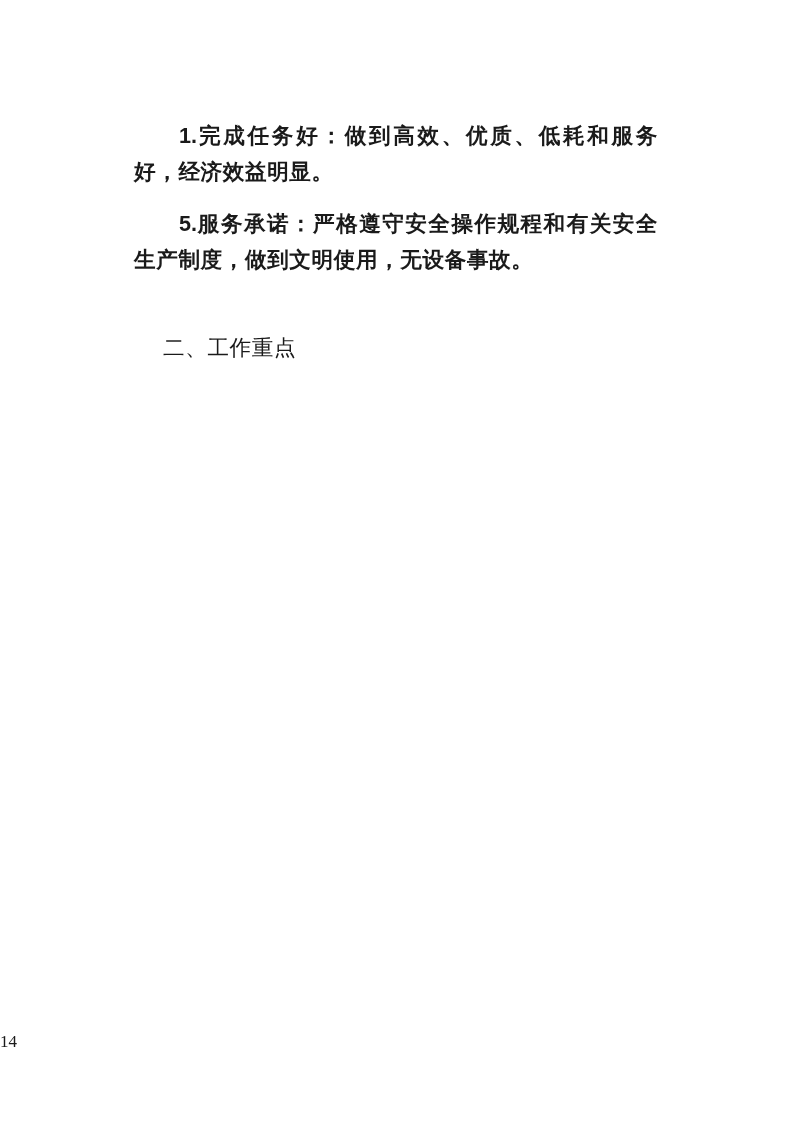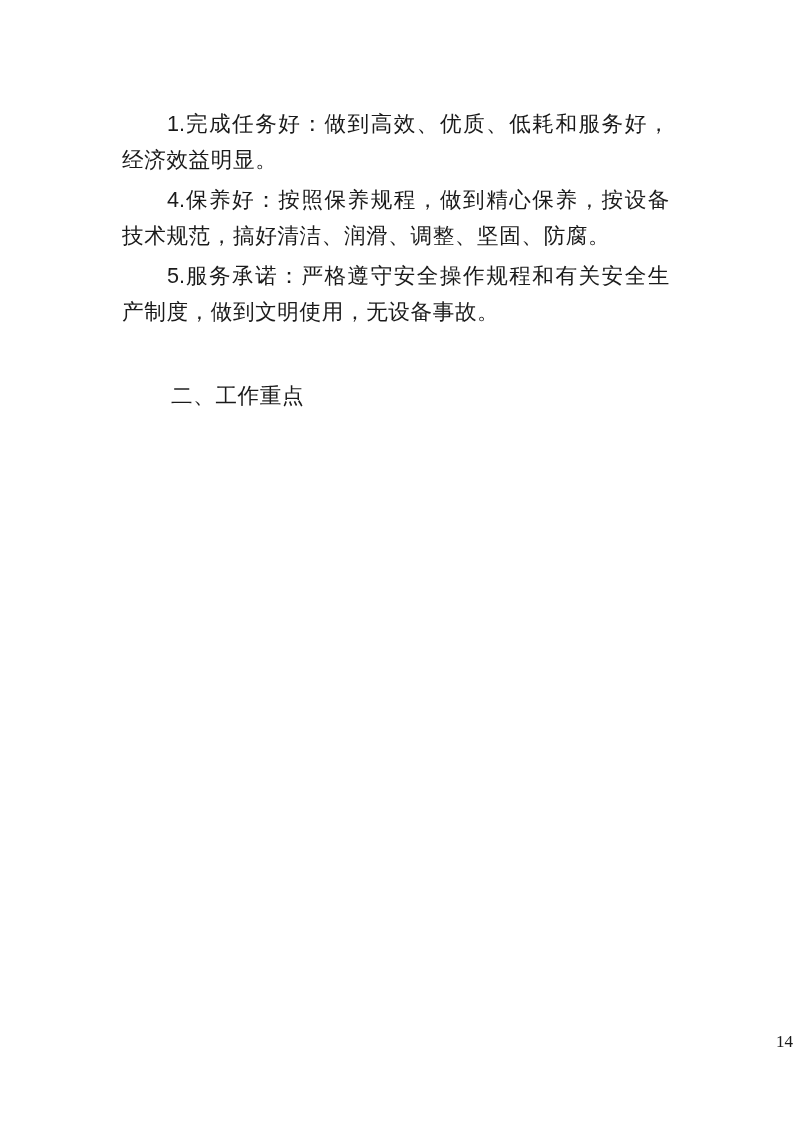--- a/index.html
+++ b/index.html
@@ -15,64 +15,64 @@
       font-family: "DejaVu Serif", "Liberation Serif", serif;
       color: #1a1a1a;
     }
     .page {
       position: absolute;
       left: 118px;
       top: 102px;
       width: 556px;
     }
     .para {
-      margin: 4px;
+      margin: 16px;
       font-size: 21.6px;
       line-height: 36px;
       text-indent: 45px;
       text-align: justify;
       text-align-last: left;
       letter-spacing: 0.6px;
+      font-weight: bold;
     }
     .heading {
-      margin: 8px;
+      margin: 0;
       font-size: 21.6px;
       line-height: 36px;
       text-indent: 45px;
       letter-spacing: 0.6px;
     }
     .gap {
       height: 36px;
     }
     .num {
       font-family: "Liberation Sans", "DejaVu Sans", sans-serif;
       letter-spacing: 0;
     }
     .page-number {
       position: absolute;
       left: 0;
       width: 793px;
       top: 1030px;
-      text-align: right;
+      text-align: left;
       font-family: "Liberation Serif", "DejaVu Serif", serif;
       font-size: 17px;
       line-height: 24px;
       color: #1a1a1a;
     }
   </style>
 </head>
 <body>
 
 <div class="page">
 
   <p class="para"><span class="num">1.</span><span>完成任务好：做到高效、优质、低耗和服务好，经济效益明显。</span></p>
 
 
 
-  <p class="para"><span class="num">4.</span><span>保养好：按照保养规程，做到精心保养，按设备技术规范，搞好清洁、润滑、调整、坚固、防腐。</span></p>
 
   <p class="para"><span class="num">5.</span><span>服务承诺：严格遵守安全操作规程和有关安全生产制度，做到文明使用，无设备事故。</span></p>
 
   <div class="gap"></div>
 
   <p class="heading">二、工作重点</p>
 
   <div class="gap"></div>
 
 

